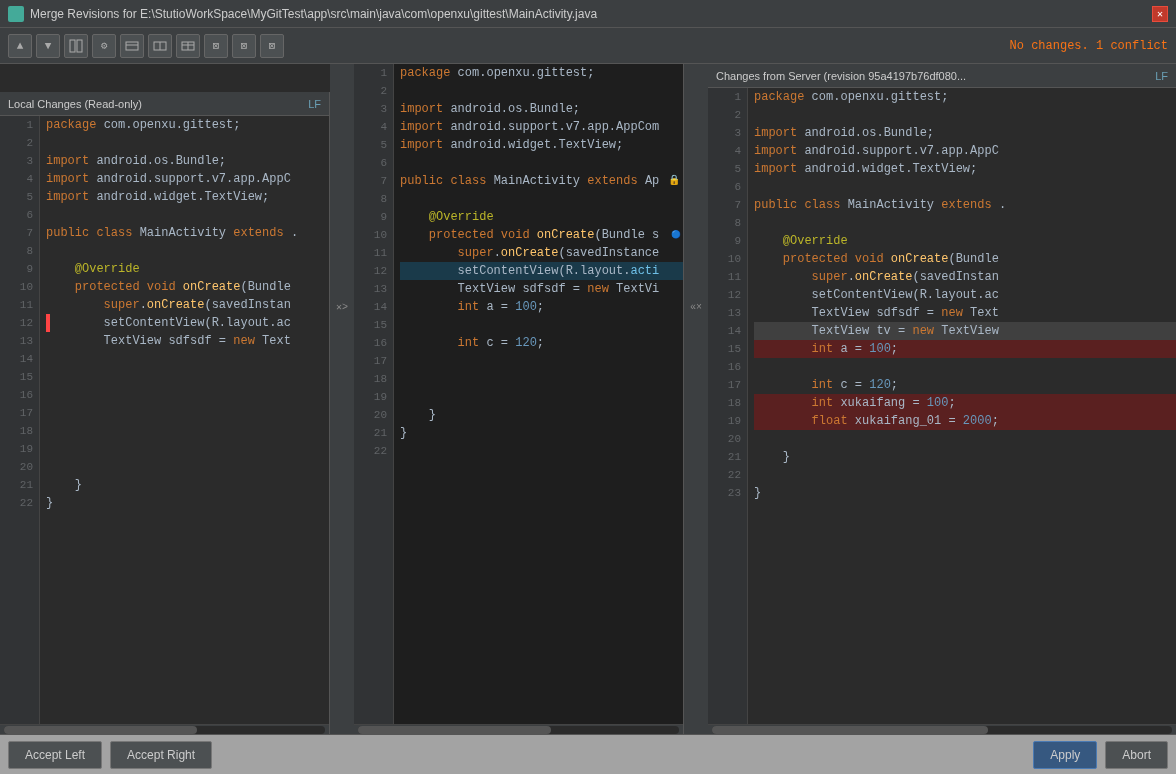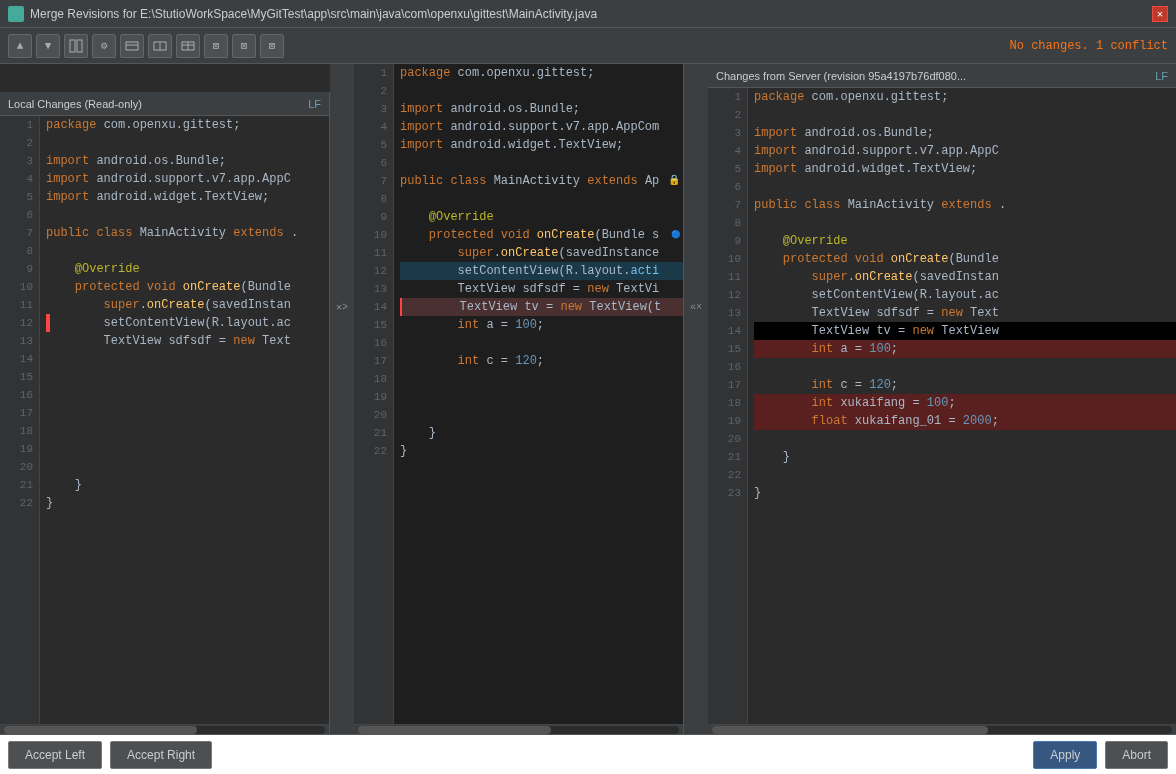--- a/index.html
+++ b/index.html
@@ -157,21 +157,21 @@
     
     .kw { color: #cc7832; }
     .cls { color: #a9b7c6; }
     .num { color: #6897bb; }
     .method { color: #ffc66d; }
     .anno { color: #bbb529; }
 
     
     #bottom-bar {
       height: 40px;
-      background: #ffffff;
+      background: #a3a3a3;
       border-top: 1px solid #555;
       display: flex;
       align-items: center;
       padding: 0 8px;
       gap: 8px;
     }
     .bottom-btn {
       height: 28px;
       padding: 0 16px;
       background: #4c5052;
@@ -428,21 +428,20 @@
           <div class="code-line"><span class="kw">import</span> android.support.v7.app.AppCom</div>
           <div class="code-line"><span class="kw">import</span> android.widget.TextView;</div>
           <div class="code-line">&nbsp;</div>
           <div class="code-line" style="position:relative"><span class="kw">public</span> <span class="kw">class</span> <span class="cls">MainActivity</span> <span class="kw">extends</span> Ap<span class="lock-overlay">🔒</span></div>
           <div class="code-line">&nbsp;</div>
           <div class="code-line">&nbsp;&nbsp;&nbsp;&nbsp;<span class="anno">@Override</span></div>
           <div class="code-line" style="position:relative">&nbsp;&nbsp;&nbsp;&nbsp;<span class="kw">protected</span> <span class="kw">void</span> <span class="method">onCreate</span>(Bundle s<span class="lock-overlay" style="font-size:8px">🔵</span></div>
           <div class="code-line">&nbsp;&nbsp;&nbsp;&nbsp;&nbsp;&nbsp;&nbsp;&nbsp;<span class="kw">super</span>.<span class="method">onCreate</span>(savedInstance</div>
           <div class="code-line" style="background:#1a3a4a">&nbsp;&nbsp;&nbsp;&nbsp;&nbsp;&nbsp;&nbsp;&nbsp;setContentView(R.layout.<span style="color:#6fc0e8">acti</span></div>
           <div class="code-line">&nbsp;&nbsp;&nbsp;&nbsp;&nbsp;&nbsp;&nbsp;&nbsp;TextView sdfsdf = <span class="kw">new</span> TextVi</div>
-          <div class="code-line" style="background:#4a3030;border-left:2px solid #ff4444">&nbsp;&nbsp;&nbsp;&nbsp;&nbsp;&nbsp;&nbsp;&nbsp;TextView tv = <span class="kw">new</span> TextView(t</div>
           <div class="code-line">&nbsp;&nbsp;&nbsp;&nbsp;&nbsp;&nbsp;&nbsp;&nbsp;<span class="kw">int</span> a = <span class="num">100</span>;</div>
           <div class="code-line">&nbsp;</div>
           <div class="code-line">&nbsp;&nbsp;&nbsp;&nbsp;&nbsp;&nbsp;&nbsp;&nbsp;<span class="kw">int</span> c = <span class="num">120</span>;</div>
           <div class="code-line">&nbsp;</div>
           <div class="code-line">&nbsp;</div>
           <div class="code-line">&nbsp;</div>
           <div class="code-line">&nbsp;&nbsp;&nbsp;&nbsp;}</div>
           <div class="code-line">}</div>
         </div>
       </div>
@@ -510,21 +509,21 @@
           <div class="code-line"><span class="kw">import</span> android.support.v7.app.AppC</div>
           <div class="code-line"><span class="kw">import</span> android.widget.TextView;</div>
           <div class="code-line">&nbsp;</div>
           <div class="code-line"><span class="kw">public</span> <span class="kw">class</span> <span class="cls">MainActivity</span> <span class="kw">extends</span> .</div>
           <div class="code-line">&nbsp;</div>
           <div class="code-line">&nbsp;&nbsp;&nbsp;&nbsp;<span class="anno">@Override</span></div>
           <div class="code-line">&nbsp;&nbsp;&nbsp;&nbsp;<span class="kw">protected</span> <span class="kw">void</span> <span class="method">onCreate</span>(Bundle</div>
           <div class="code-line">&nbsp;&nbsp;&nbsp;&nbsp;&nbsp;&nbsp;&nbsp;&nbsp;<span class="kw">super</span>.<span class="method">onCreate</span>(savedInstan</div>
           <div class="code-line">&nbsp;&nbsp;&nbsp;&nbsp;&nbsp;&nbsp;&nbsp;&nbsp;setContentView(R.layout.ac</div>
           <div class="code-line">&nbsp;&nbsp;&nbsp;&nbsp;&nbsp;&nbsp;&nbsp;&nbsp;TextView sdfsdf = <span class="kw">new</span> Text</div>
-          <div class="code-line" style="background:#000000">&nbsp;&nbsp;&nbsp;&nbsp;&nbsp;&nbsp;&nbsp;&nbsp;TextView tv = <span class="kw">new</span> TextView</div>
+          <div class="code-line" style="background:#404040">&nbsp;&nbsp;&nbsp;&nbsp;&nbsp;&nbsp;&nbsp;&nbsp;TextView tv = <span class="kw">new</span> TextView</div>
           <div class="code-line" style="background:#5a2020">&nbsp;&nbsp;&nbsp;&nbsp;&nbsp;&nbsp;&nbsp;&nbsp;<span class="kw">int</span> a = <span class="num">100</span>;</div>
           <div class="code-line">&nbsp;</div>
           <div class="code-line">&nbsp;&nbsp;&nbsp;&nbsp;&nbsp;&nbsp;&nbsp;&nbsp;<span class="kw">int</span> c = <span class="num">120</span>;</div>
           <div class="code-line" style="background:#5a2020">&nbsp;&nbsp;&nbsp;&nbsp;&nbsp;&nbsp;&nbsp;&nbsp;<span class="kw">int</span> xukaifang = <span class="num">100</span>;</div>
           <div class="code-line" style="background:#5a2020">&nbsp;&nbsp;&nbsp;&nbsp;&nbsp;&nbsp;&nbsp;&nbsp;<span class="kw">float</span> xukaifang_01 = <span class="num">2000</span>;</div>
           <div class="code-line">&nbsp;</div>
           <div class="code-line">&nbsp;&nbsp;&nbsp;&nbsp;}</div>
           <div class="code-line">&nbsp;</div>
           <div class="code-line">}</div>
         </div>

